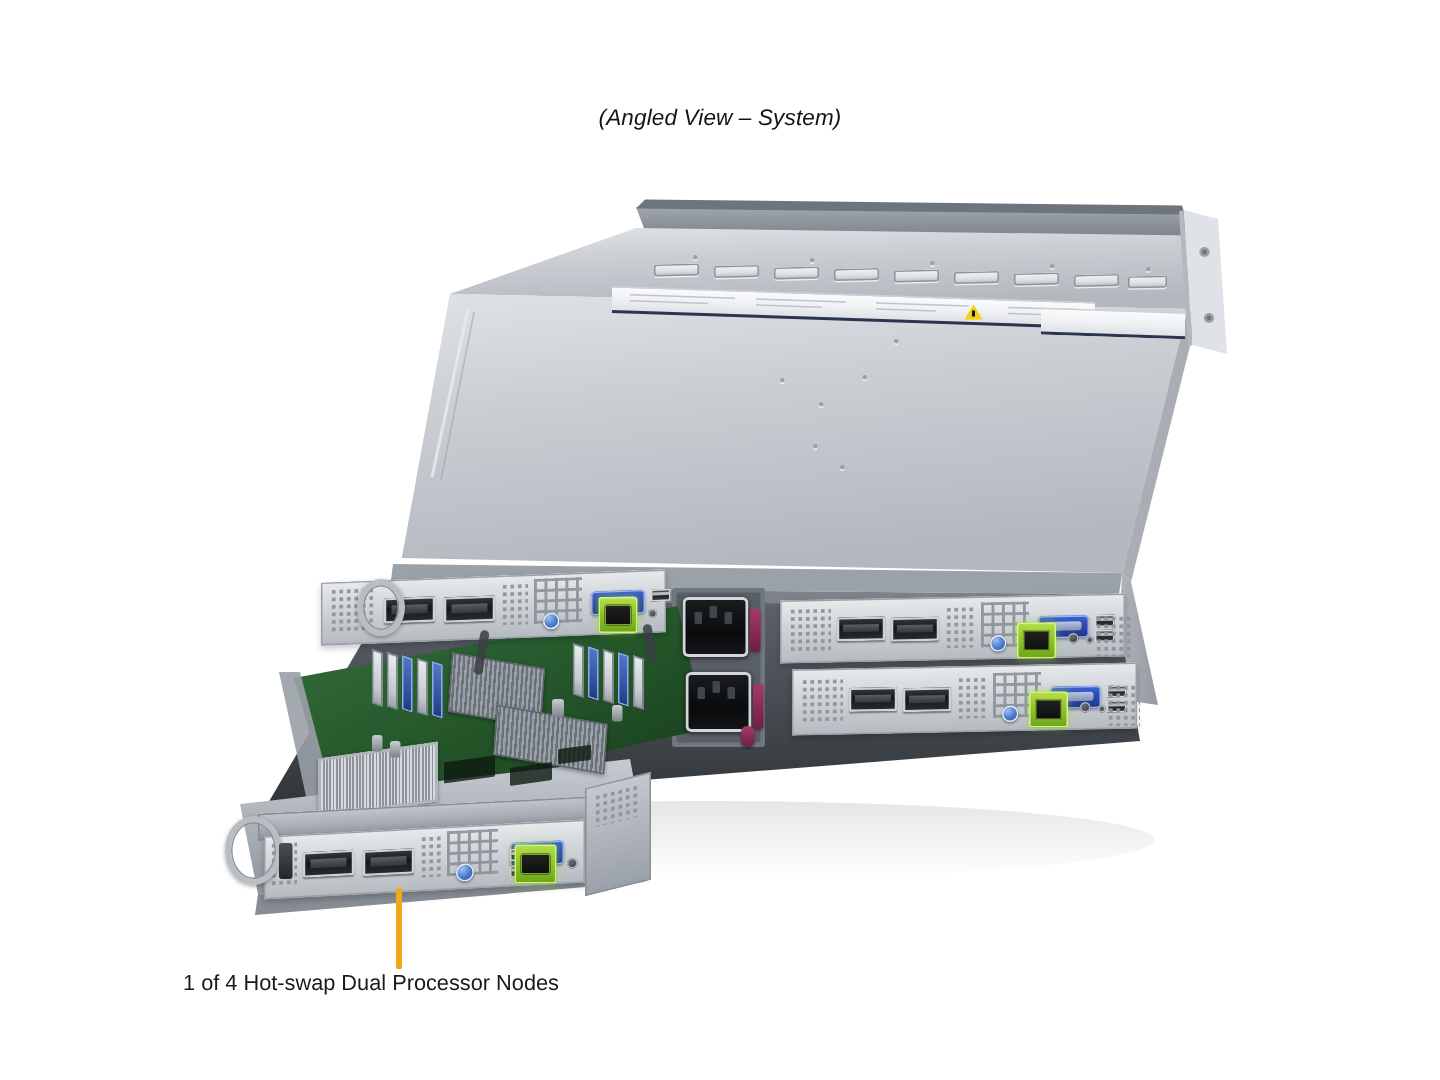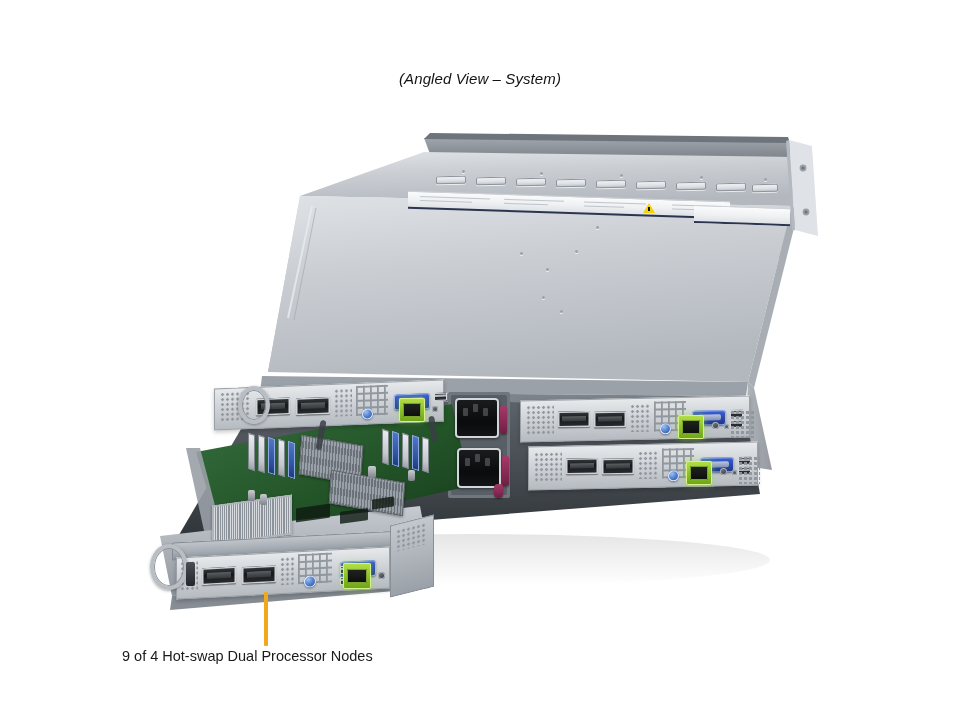--- a/index.html
+++ b/index.html
@@ -421,15 +421,15 @@
     <div class="latch" style="left:186px;top:562px;width:9px;height:24px;"></div>
 
     <div style="position:absolute;left:390px;top:520px;width:44px;height:72px;
                 background:linear-gradient(180deg,#c4c9cf,#9aa0a7);
                 transform:skewY(-14deg);box-shadow:inset 0 0 0 1px #8a9097;"></div>
     <div class="perf" style="left:396px;top:526px;width:30px;height:22px;transform:skewY(-14deg);"></div>
 
   </div>
 
   <div class="leader" style="background: rgb(242, 168, 29);"></div>
-  <div class="fig-caption">9 of 4 Hot-swap Dual Processor Nodes</div>
+  <div class="fig-caption">1 of 4 Hot-swap Dual Processor Nodes</div>
 
 </div>
 
 </body></html>

